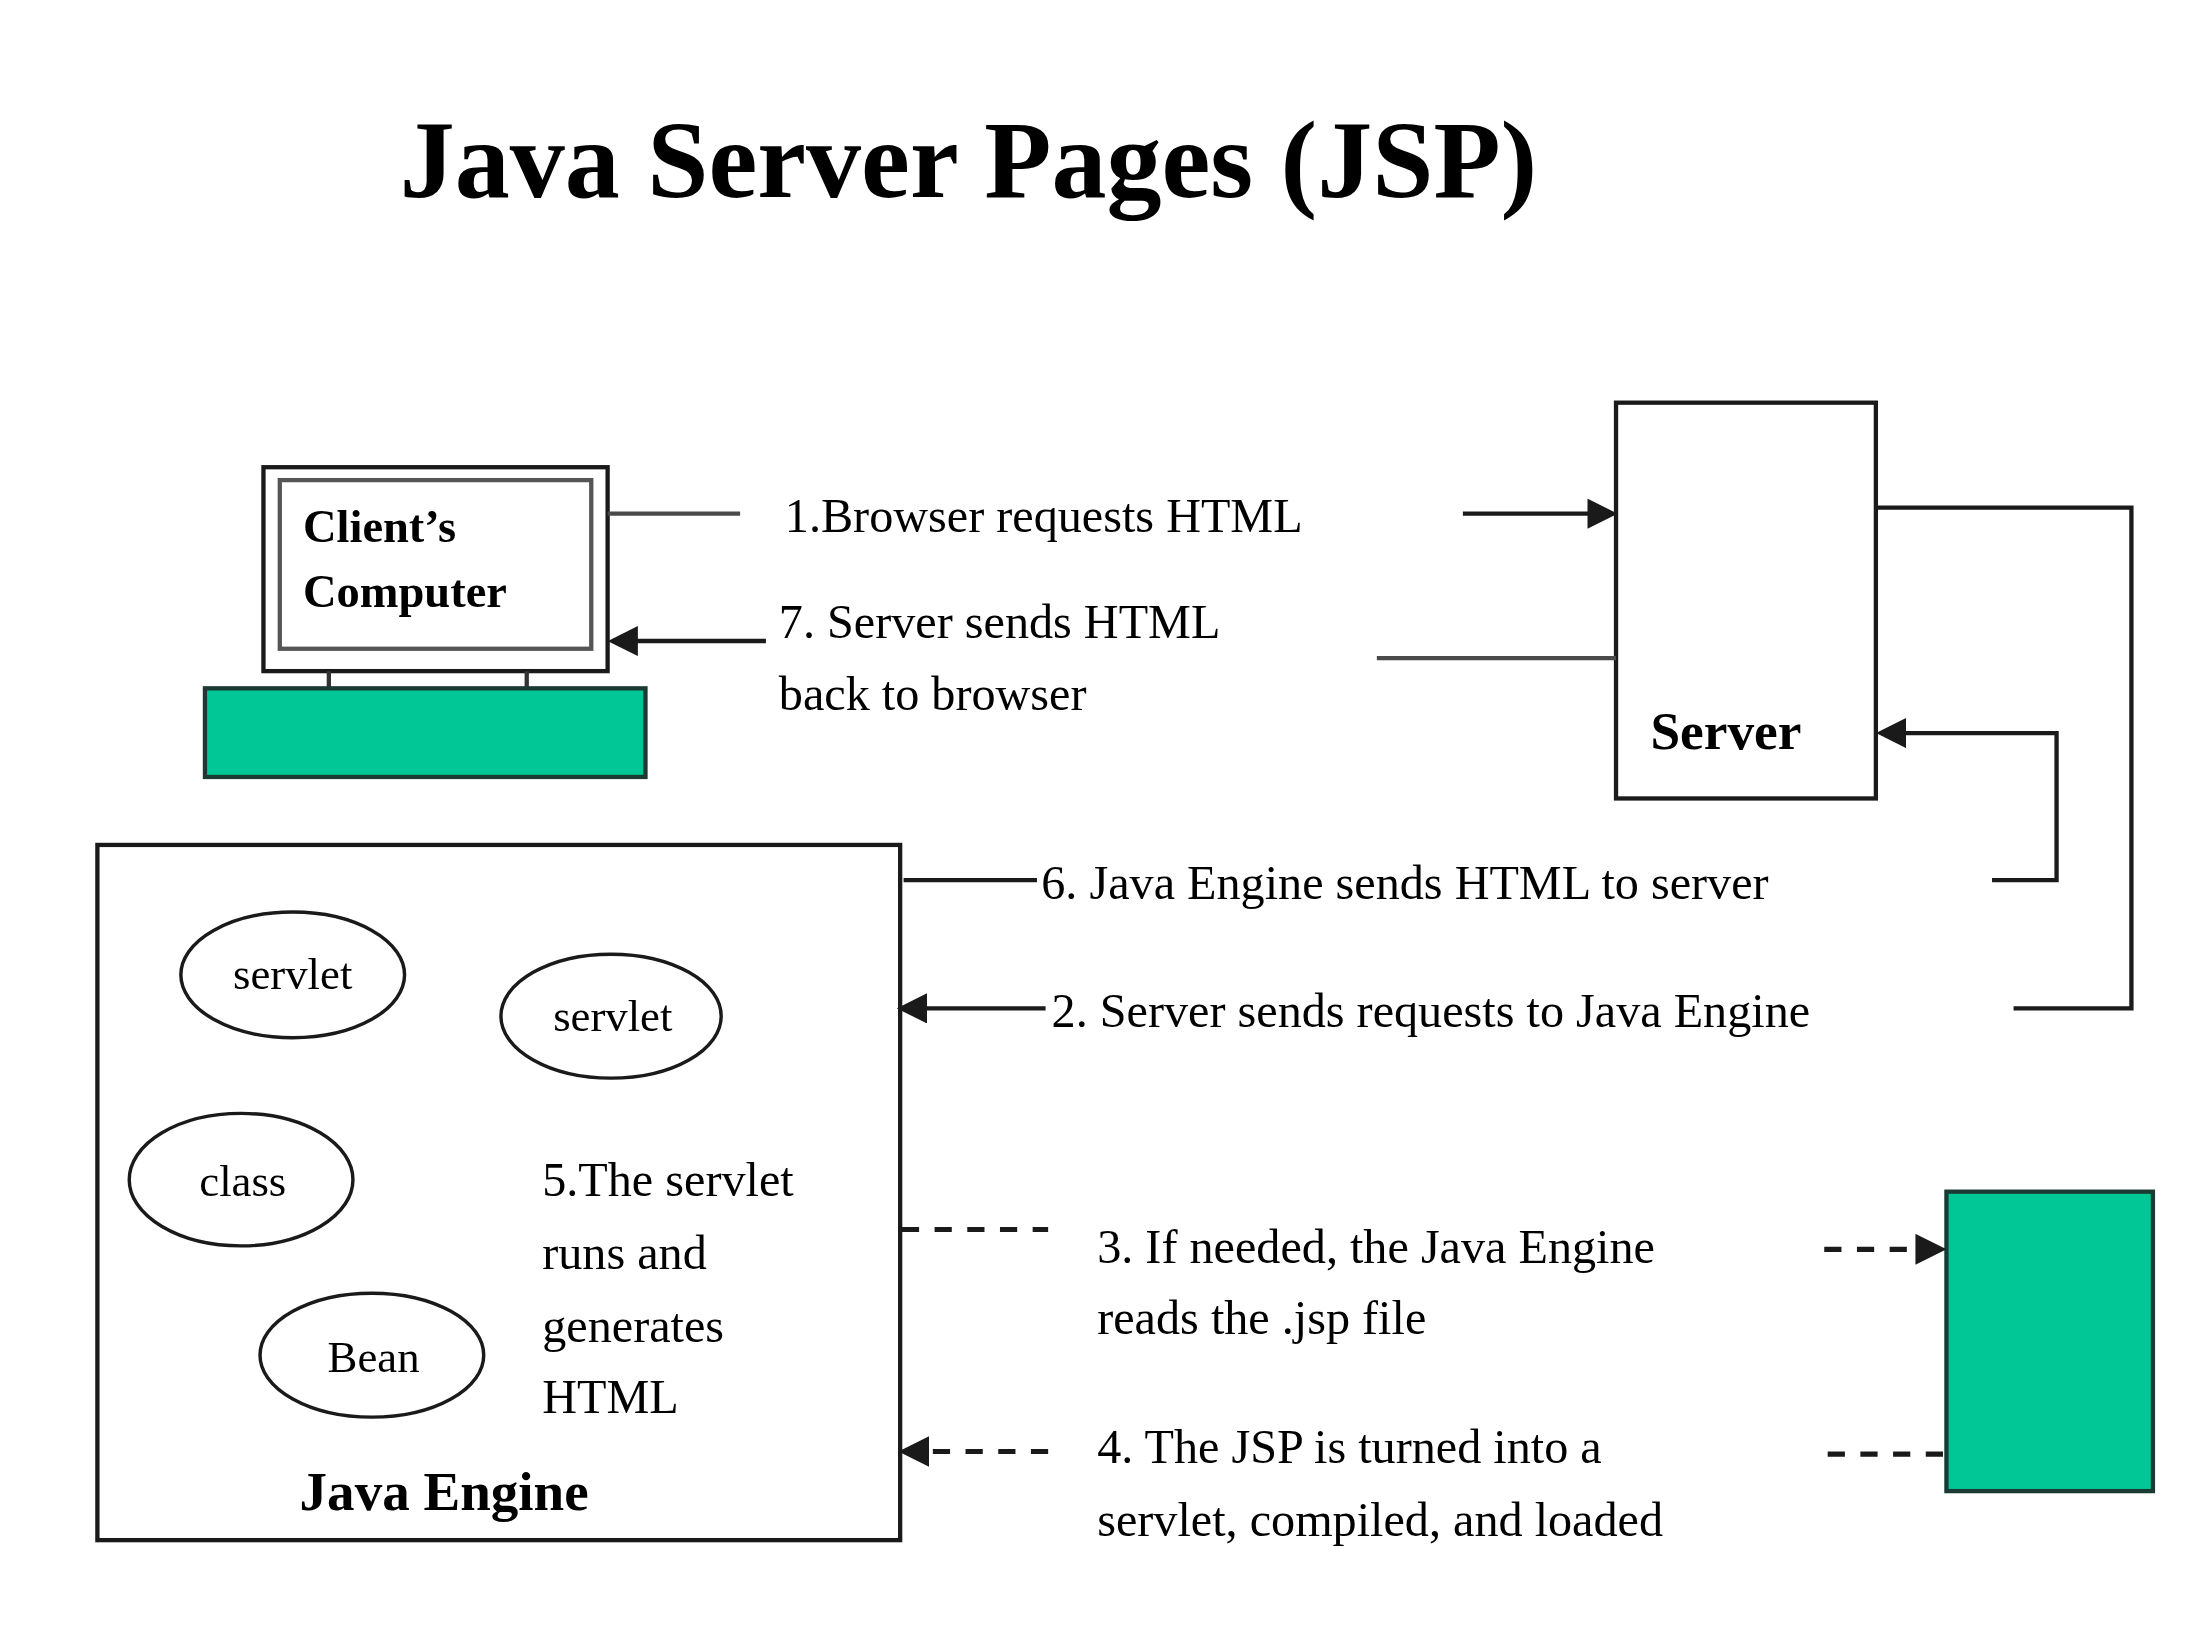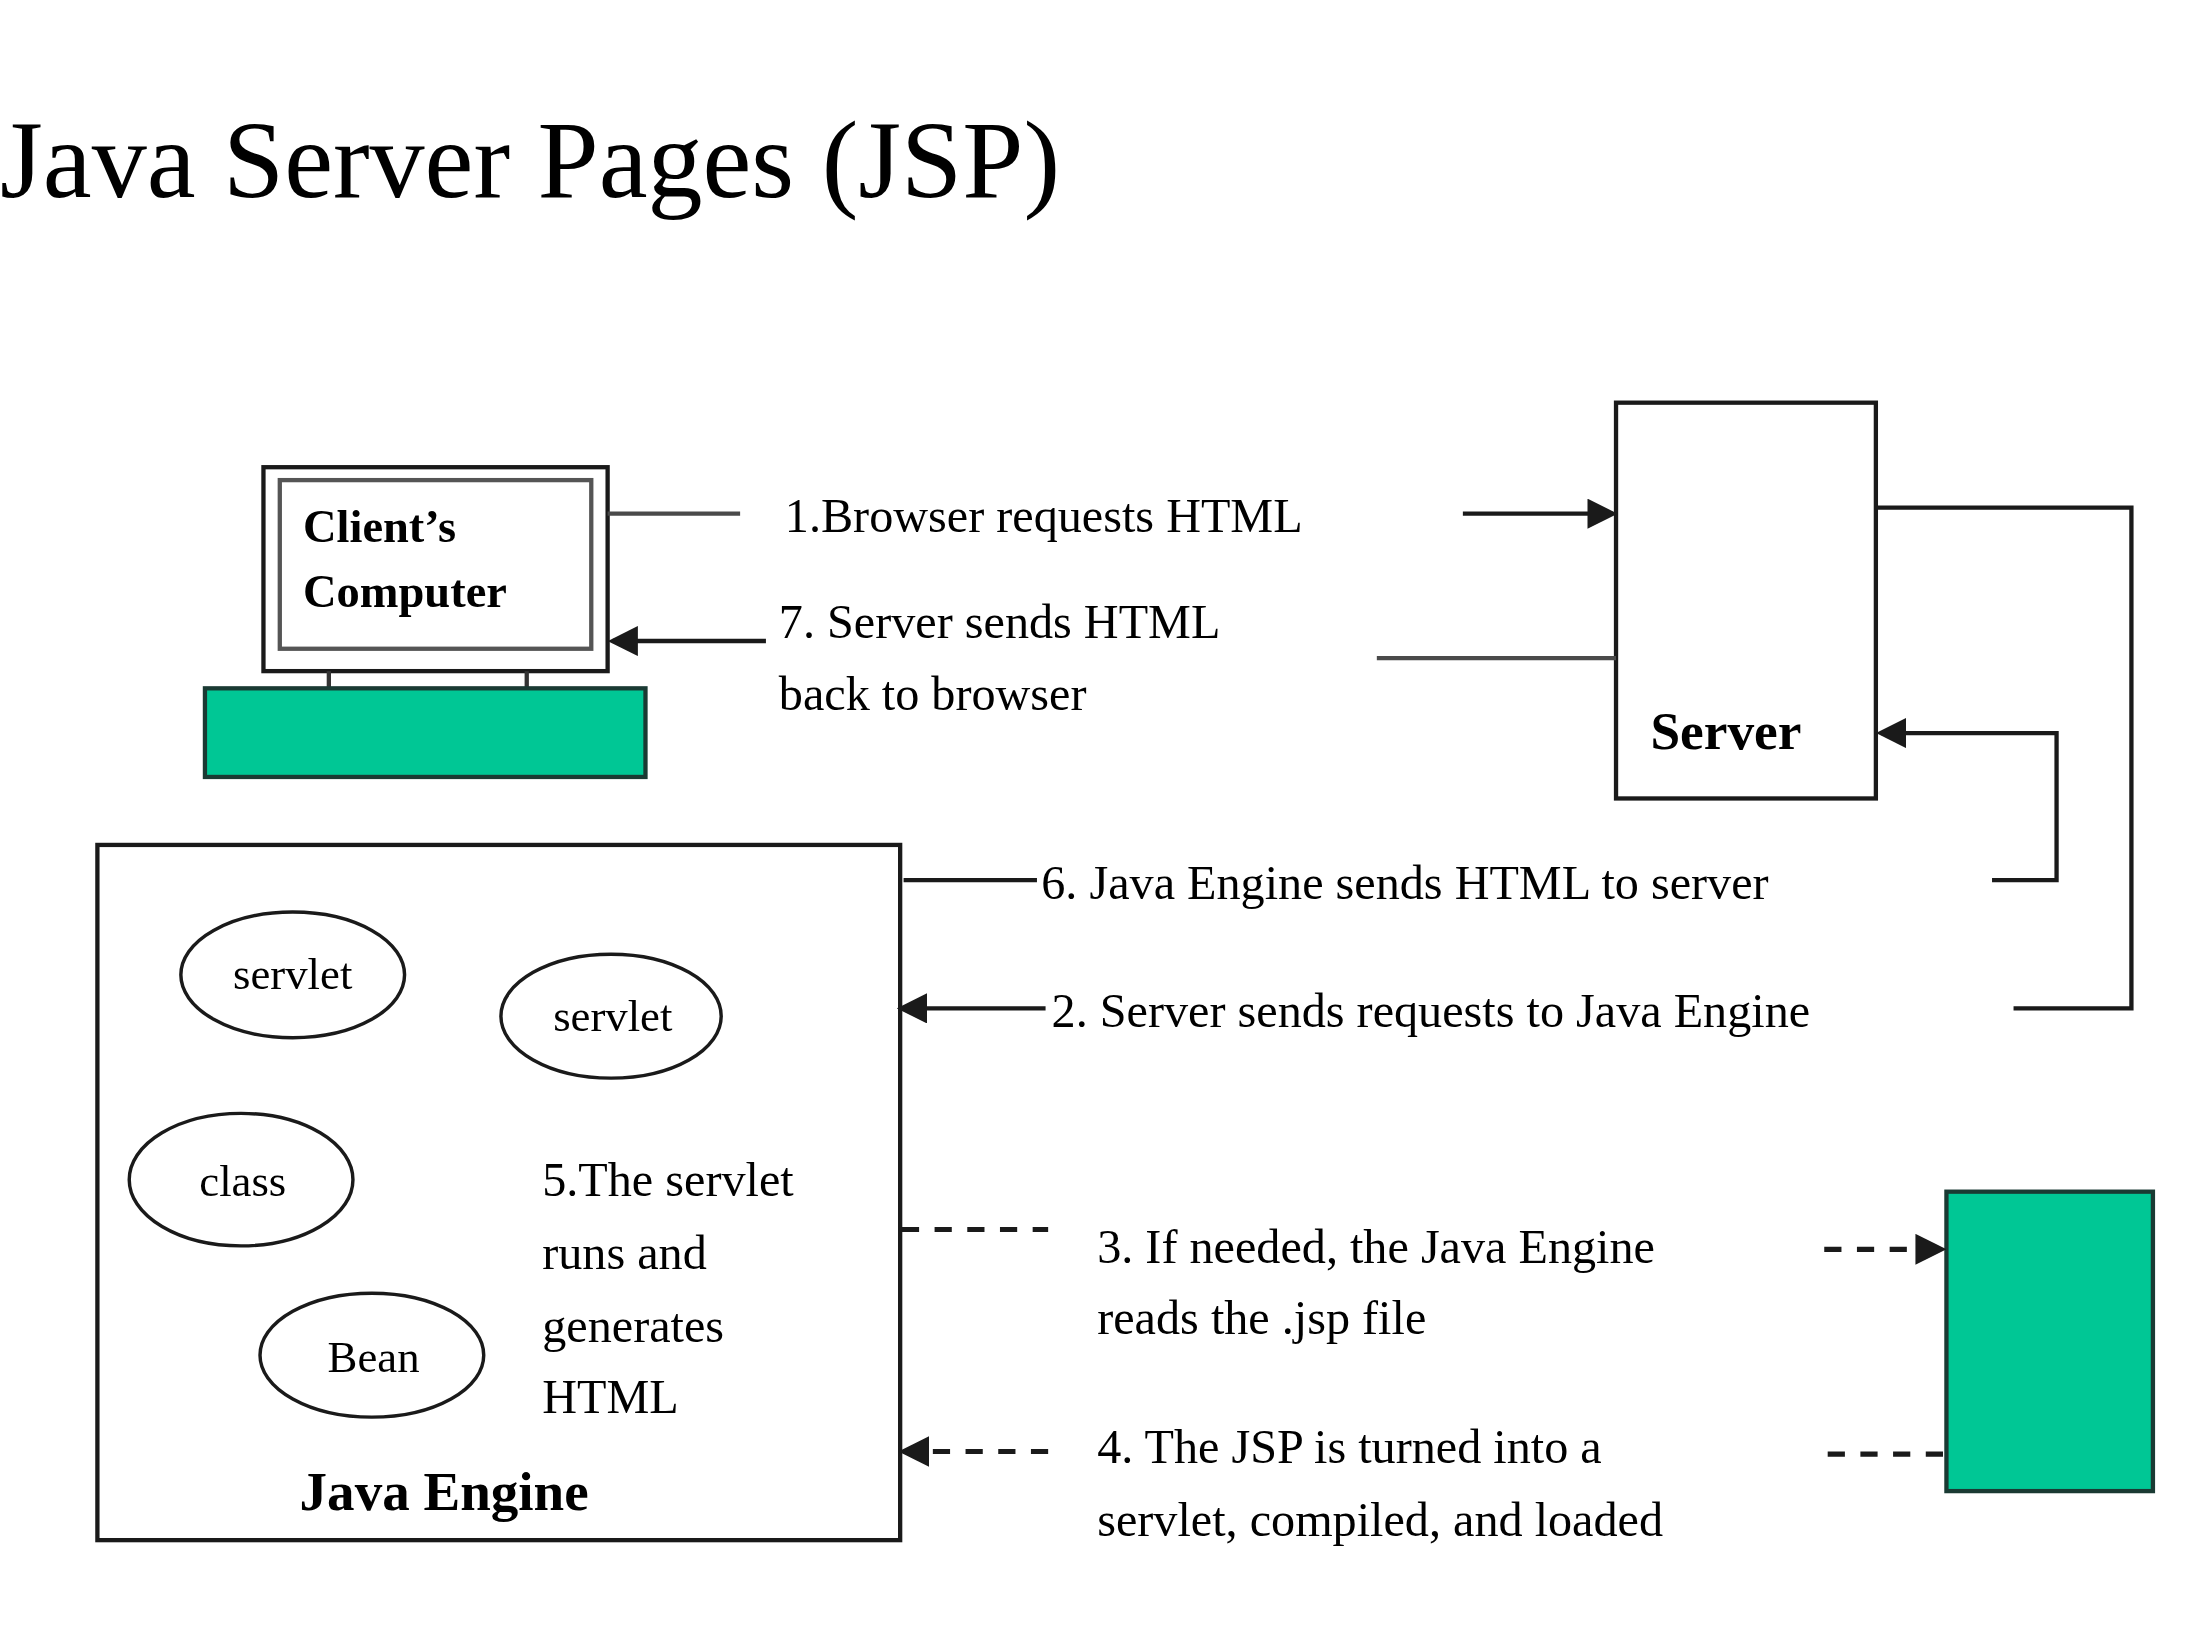--- a/index.html
+++ b/index.html
@@ -20,24 +20,25 @@
     inset: 0;
     width: 2203px;
     height: 1652px;
     background: #ffffff;
   }
   #slide-title {
     position: absolute;
     left: 0;
     top: 103px;
     width: 1937px;
+    text-align: center;
     font-family: "Liberation Serif", "DejaVu Serif", serif;
     font-size: 110px;
     line-height: 1.05;
-    font-weight: 400;
+    font-weight: 700;
     letter-spacing: 0px;
     white-space: nowrap;
   }
   svg#diagram {
     position: absolute;
     left: 0;
     top: 0;
     width: 2203px;
     height: 1652px;
   }

